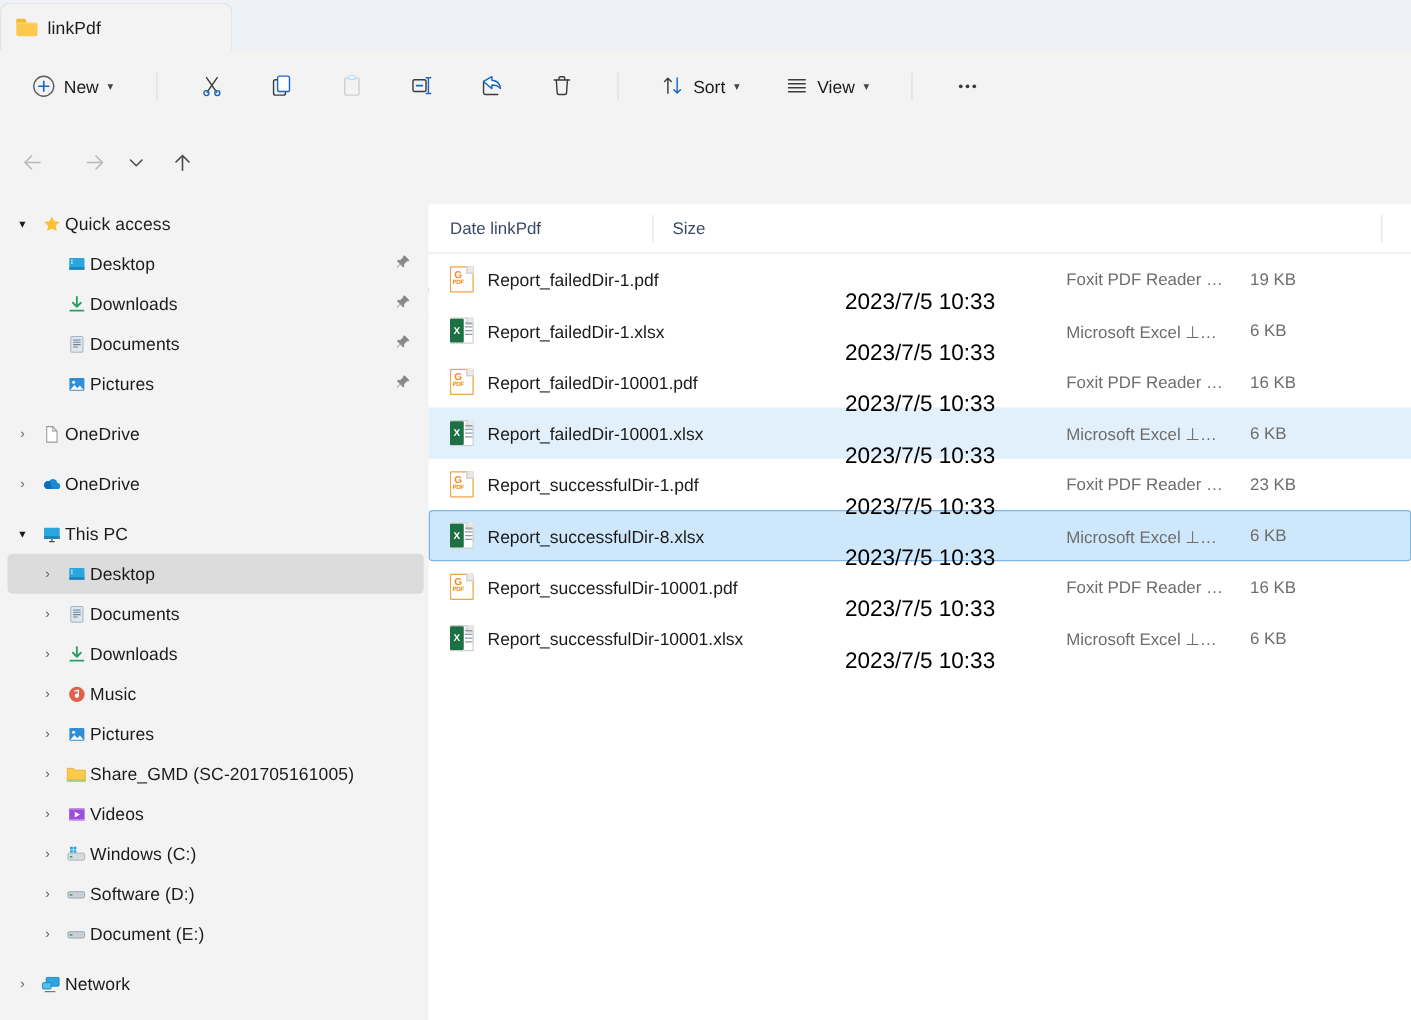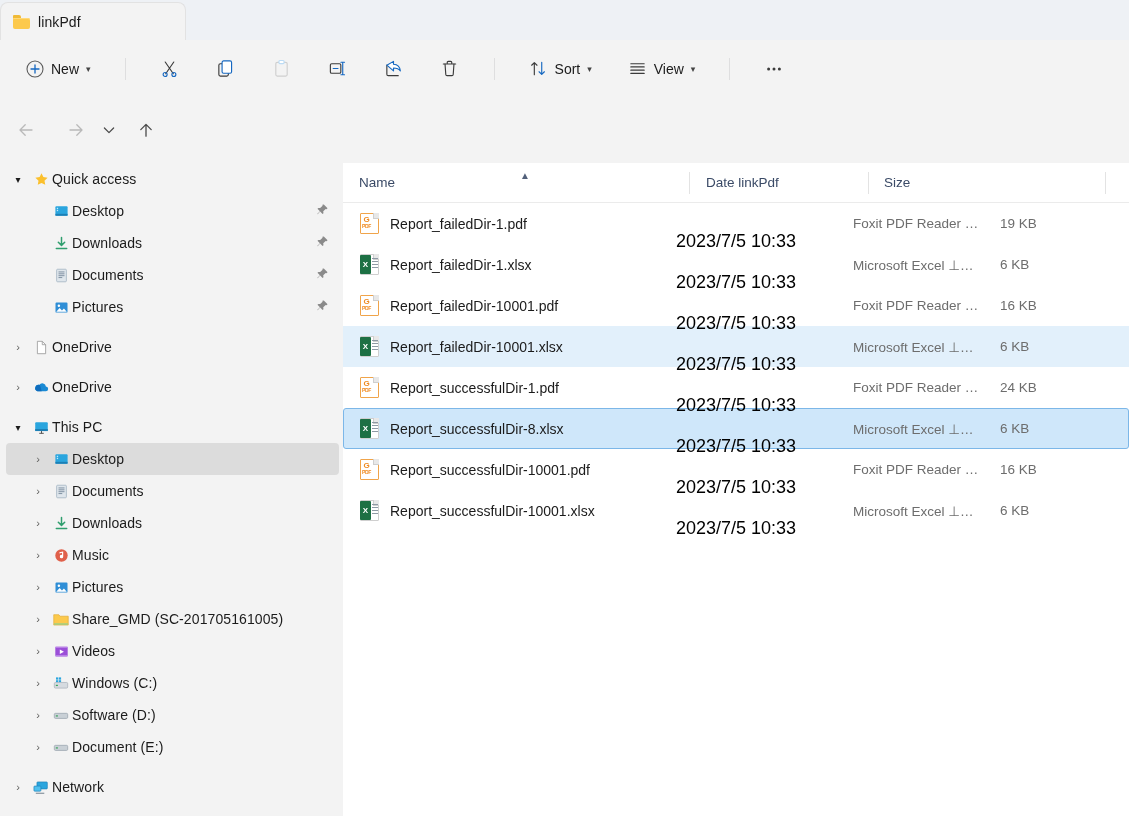--- a/index.html
+++ b/index.html
@@ -543,24 +543,20 @@
           </svg>
       </span>
       <span class="nav-label">Network</span>
     </div>
 
   </div>
 
   <div class="filepane">
 
     <div class="hdr">
-      <div class="hdr-cell" style="width:346px;">
-        <span>Name</span>
-        <span class="sort-caret">▲</span>
-      </div>
       <div class="hdr-cell" style="width:179px;padding-left:17px;">
         <span>Date linkPdf</span>
       </div>
       <div class="hdr-cell" style="width:90px;padding-left:16px;">
         <span>Size</span>
       </div>
       <div class="hdr-endline"></div>
     </div>
 
     <div>
@@ -646,21 +642,21 @@
               <span class="fold"></span>
             <span class="badge">
                 <span class="g">G</span>
                 <span class="p">PDF</span>
               </span>
           </span>
           <span class="fname">Report_successfulDir-1.pdf</span>
         </div>
         <div class="c-date">2023/7/5 10:33</div>
         <div class="c-type">Foxit PDF Reader …</div>
-        <div class="c-size">24 KB</div>
+        <div class="c-size">23 KB</div>
       </div>
 
       <div class="row sel-hard">
         <div class="c-name">
           <span class="fico xlsx">
             <span class="sheet"></span>
               <span class="fold"></span>
             <span class="tile">X</span>
             <span class="lines">
                 <i></i>

